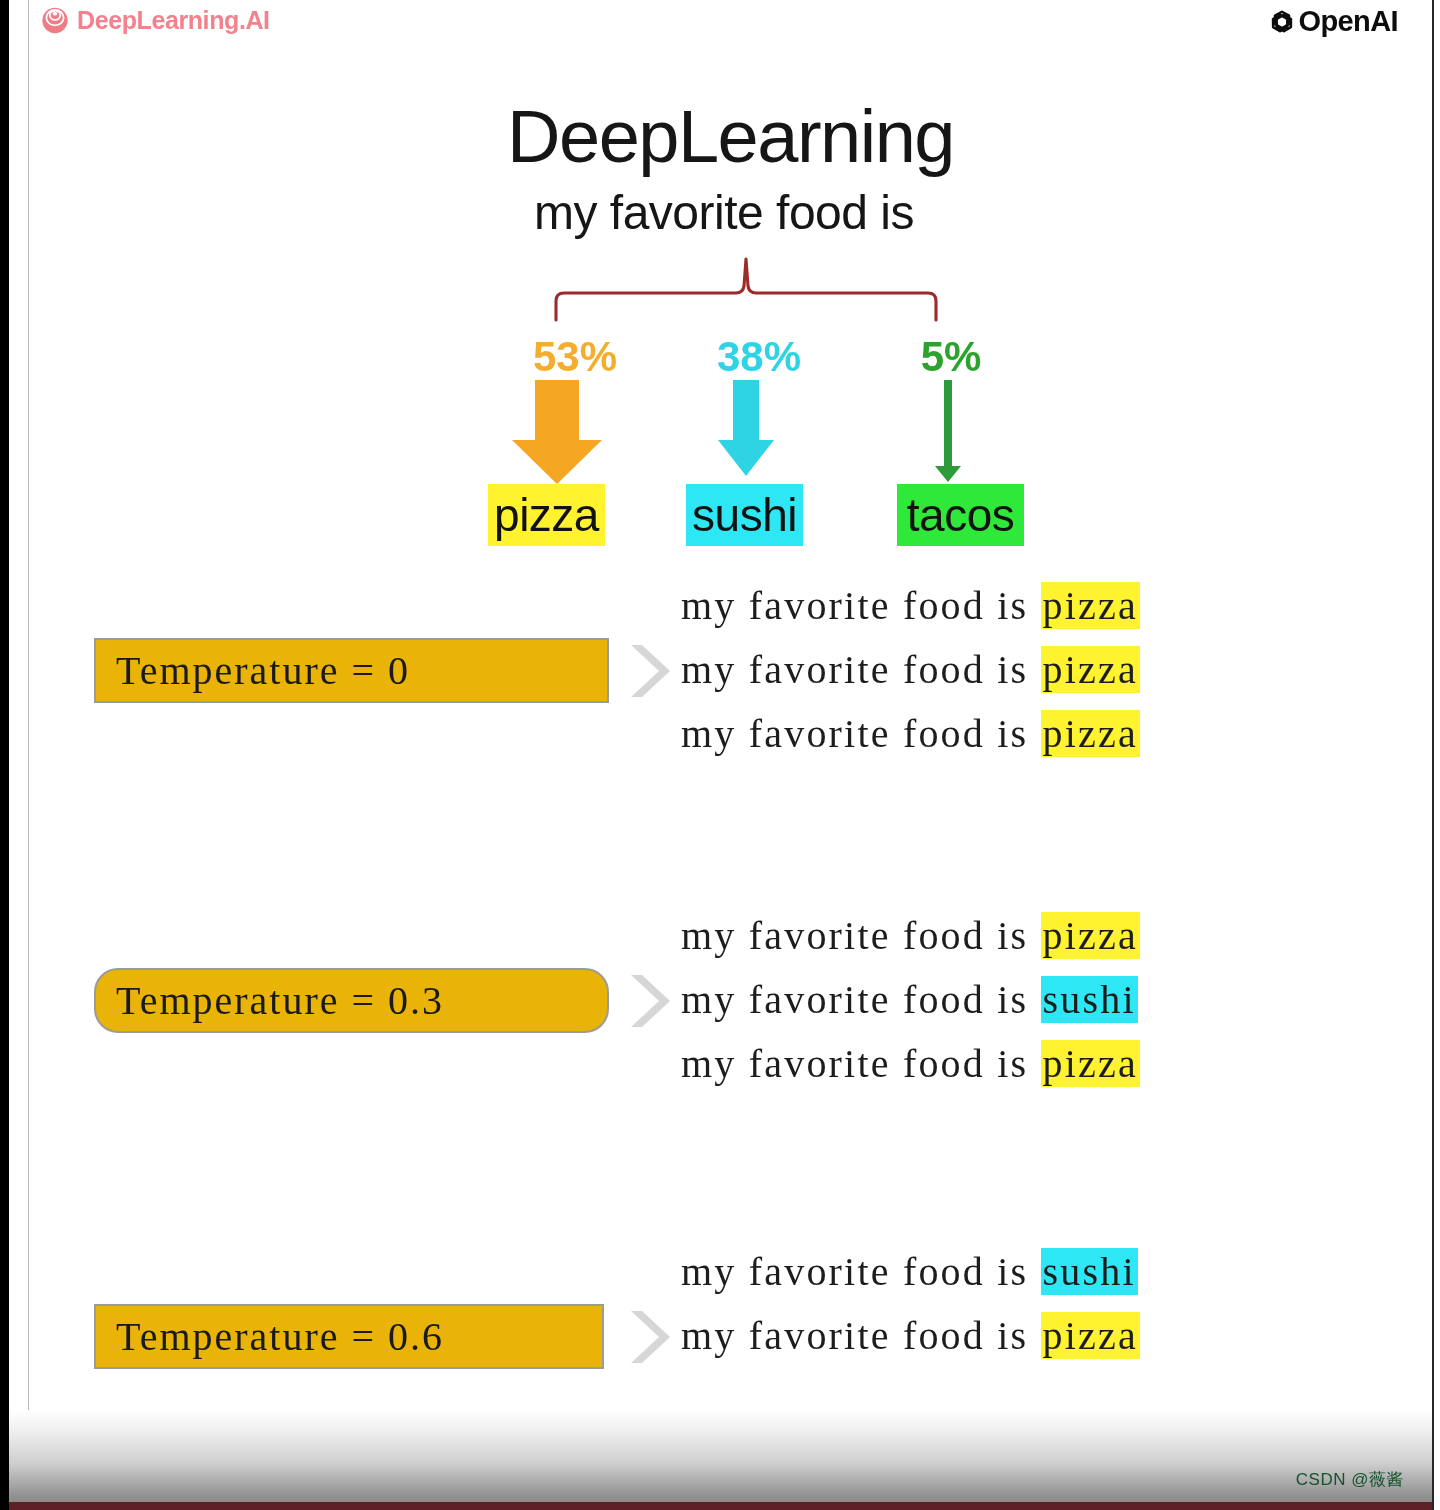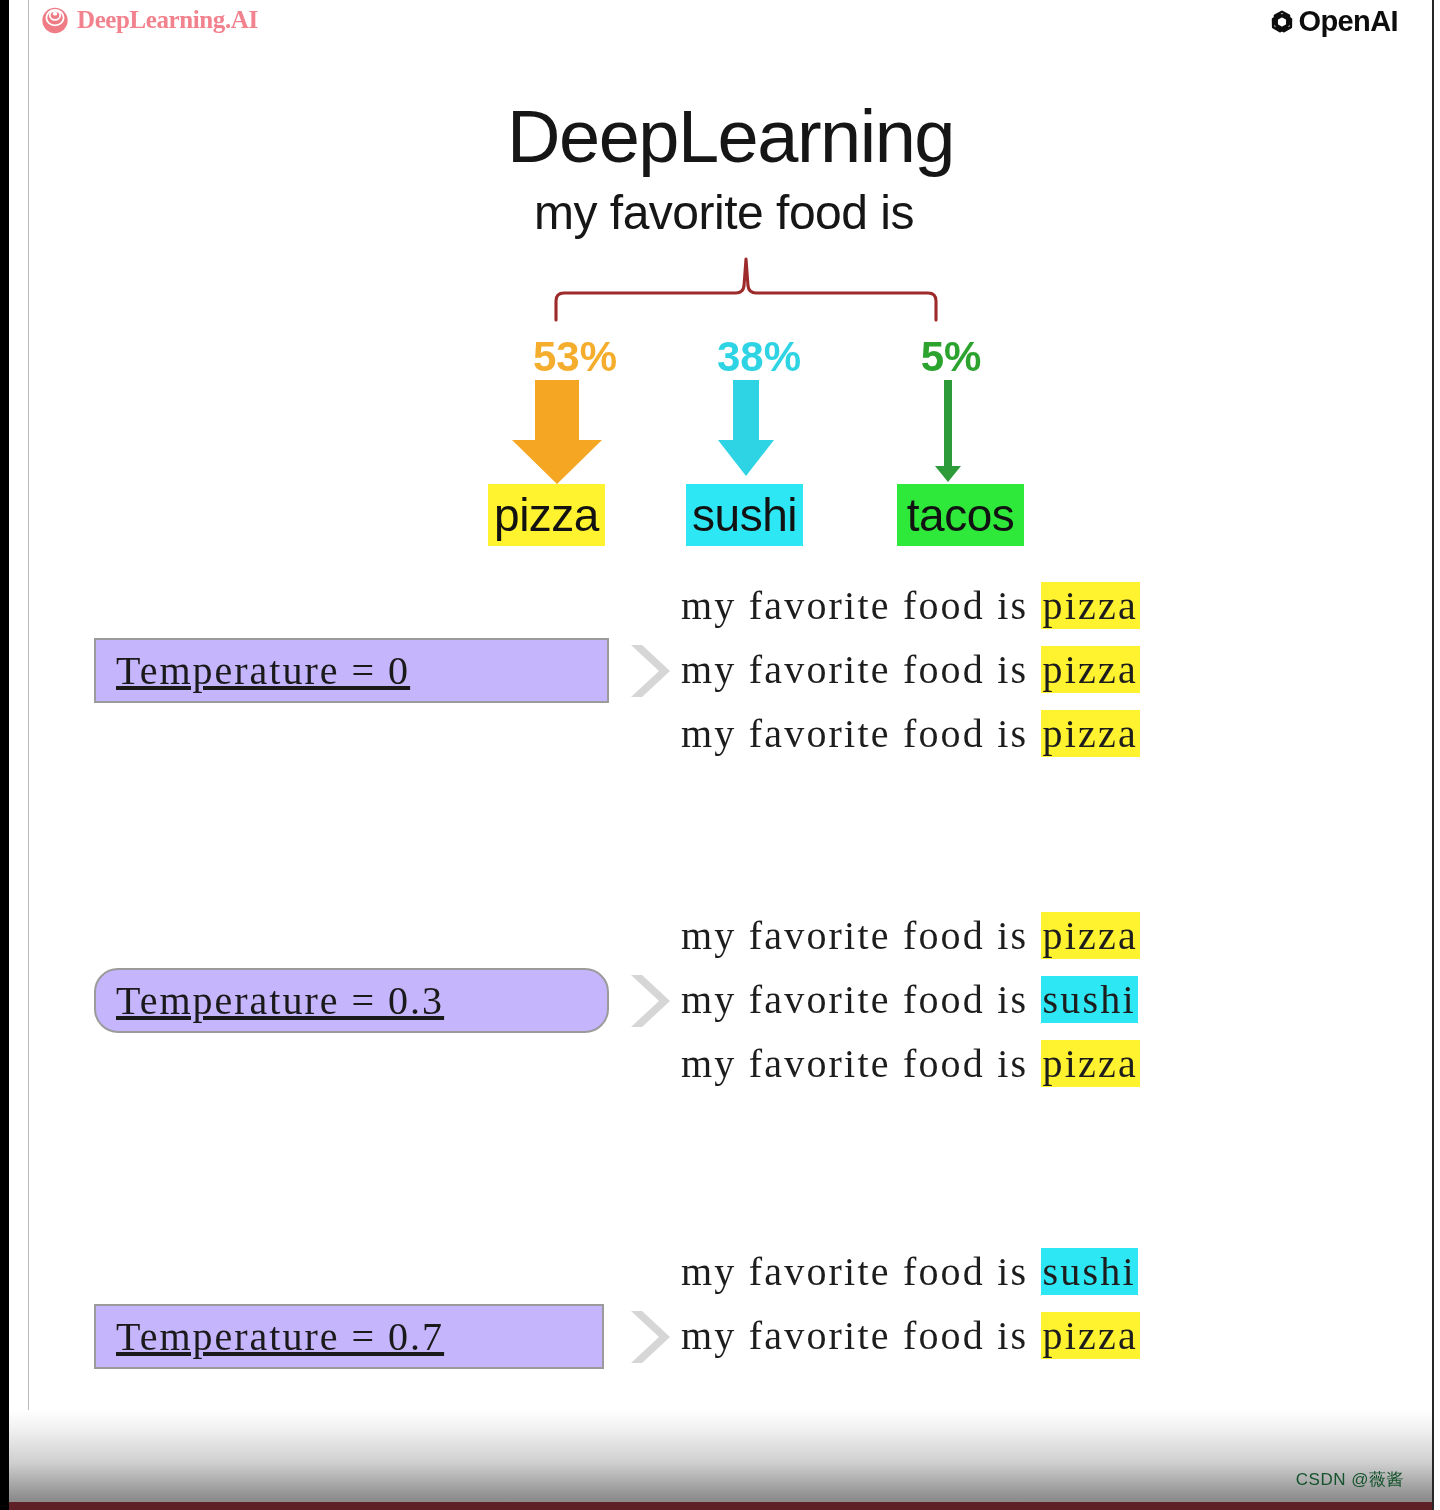--- a/index.html
+++ b/index.html
@@ -43,21 +43,20 @@
     background: #ffffff;
   }
 
   
   .logo-dl {
     position: absolute;
     left: 11px; top: 5px;
     display: flex;
     align-items: center;
     gap: 7px;
-    font-family: Liberation Serif, serif;
   }
   .logo-dl .mark { width: 30px; height: 30px; display: block; }
   .logo-dl .wordmark {
     font-size: 25px;
     font-weight: 700;
     letter-spacing: -0.4px;
     color: #f2828e;
   }
   .logo-oai {
     position: absolute;
@@ -143,33 +142,32 @@
   .food-tacos { left: 868px; width: 127px; background: #2ee83a; }
 
   
   .temp-row { position: absolute; left: 0; width: 1403px; }
   .row-t0   { top: 560px; }
   .row-t03  { top: 890px; }
   .row-t07  { top: 1226px; }
 
   .temp-chip {
     position: absolute;
-    background: #c4b5fd;
+    background: #eab308;
     border: 2px solid #9b9b9b;
     display: flex;
     align-items: center;
     box-sizing: border-box;
     padding-left: 20px;
     font-family: "Liberation Serif", serif;
     font-size: 40px;
     letter-spacing: 2px;
     color: #1a1a1a;
     height: 65px;
     white-space: pre;
-    text-decoration: underline;
   }
   .chip-t0  { left: 65px; top: 78px;  width: 515px; }
   .chip-t03 { left: 65px; top: 78px;  width: 515px; border-radius: 24px; }
   .chip-t07 { left: 65px; top: 78px;  width: 510px; }
 
   .chevron {
     position: absolute;
     left: 596px;
     top: 82px;
     width: 45px;
@@ -295,21 +293,21 @@
         <path d="M6 3 L34 29 L6 55 L17 55 L45 29 L17 3 Z" fill="#d6d6d6"></path>
       </svg>
       <div class="outputs">
         <div class="outline"><span>my favorite food is </span><span class="hl hl-pizza">pizza</span></div>
         <div class="outline"><span>my favorite food is </span><span class="hl hl-sushi">sushi</span></div>
         <div class="outline"><span>my favorite food is </span><span class="hl hl-pizza">pizza</span></div>
       </div>
     </div>
 
     <div class="temp-row row-t07">
-      <div class="temp-chip chip-t07">Temperature = 0.7</div>
+      <div class="temp-chip chip-t07">Temperature = 0.6</div>
       <svg class="chevron" viewBox="0 0 45 58">
         <path d="M6 3 L34 29 L6 55 L17 55 L45 29 L17 3 Z" fill="#d6d6d6"></path>
       </svg>
       <div class="outputs">
         <div class="outline"><span>my favorite food is </span><span class="hl hl-sushi">sushi</span></div>
         <div class="outline"><span>my favorite food is </span><span class="hl hl-pizza">pizza</span></div>
       </div>
     </div>
 
   </div>

